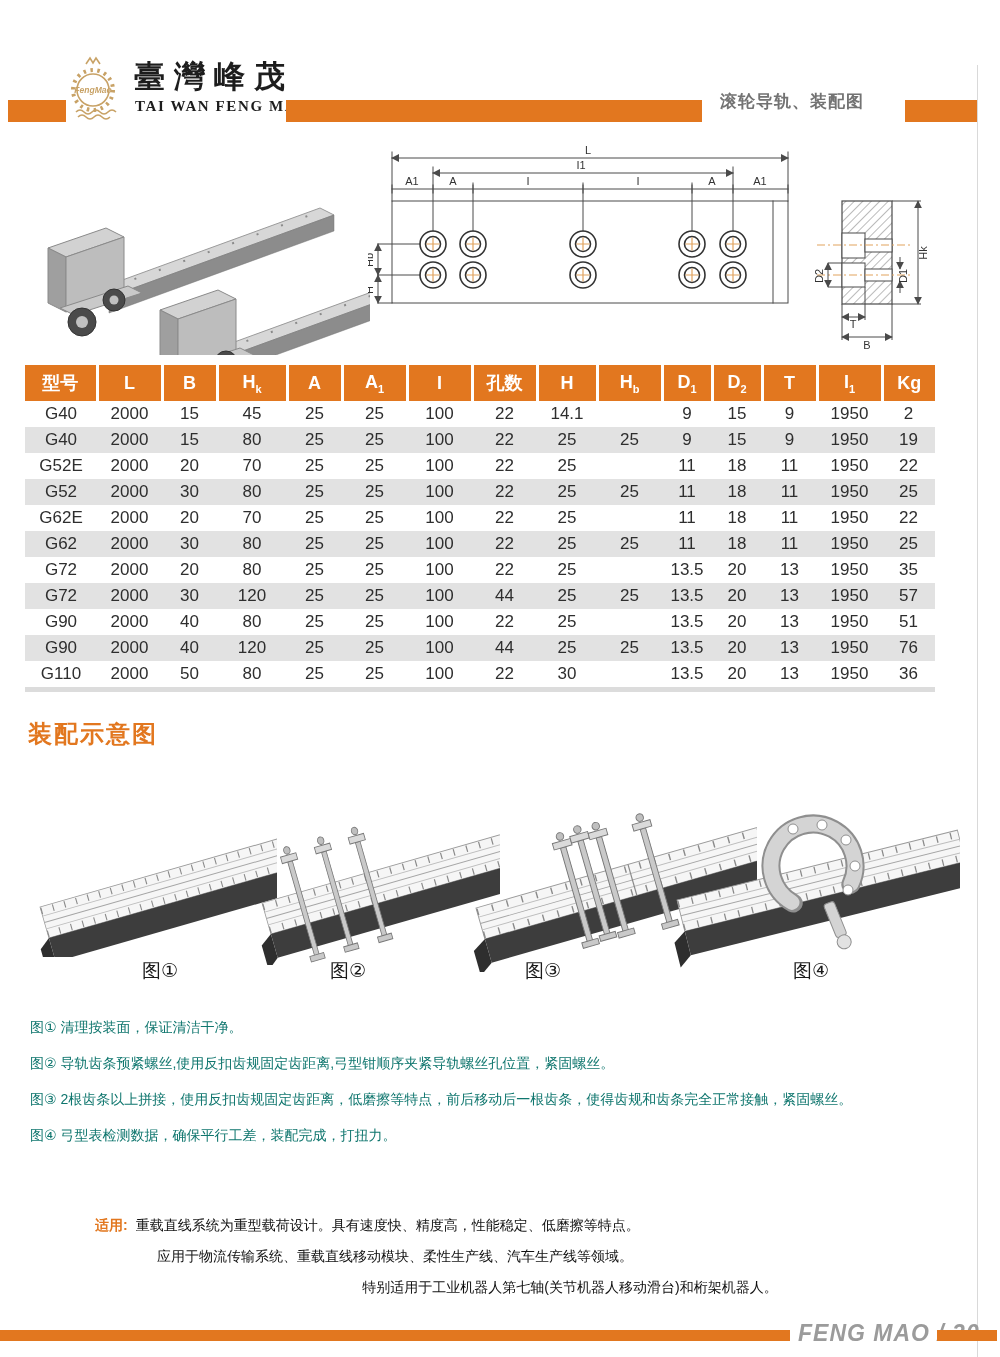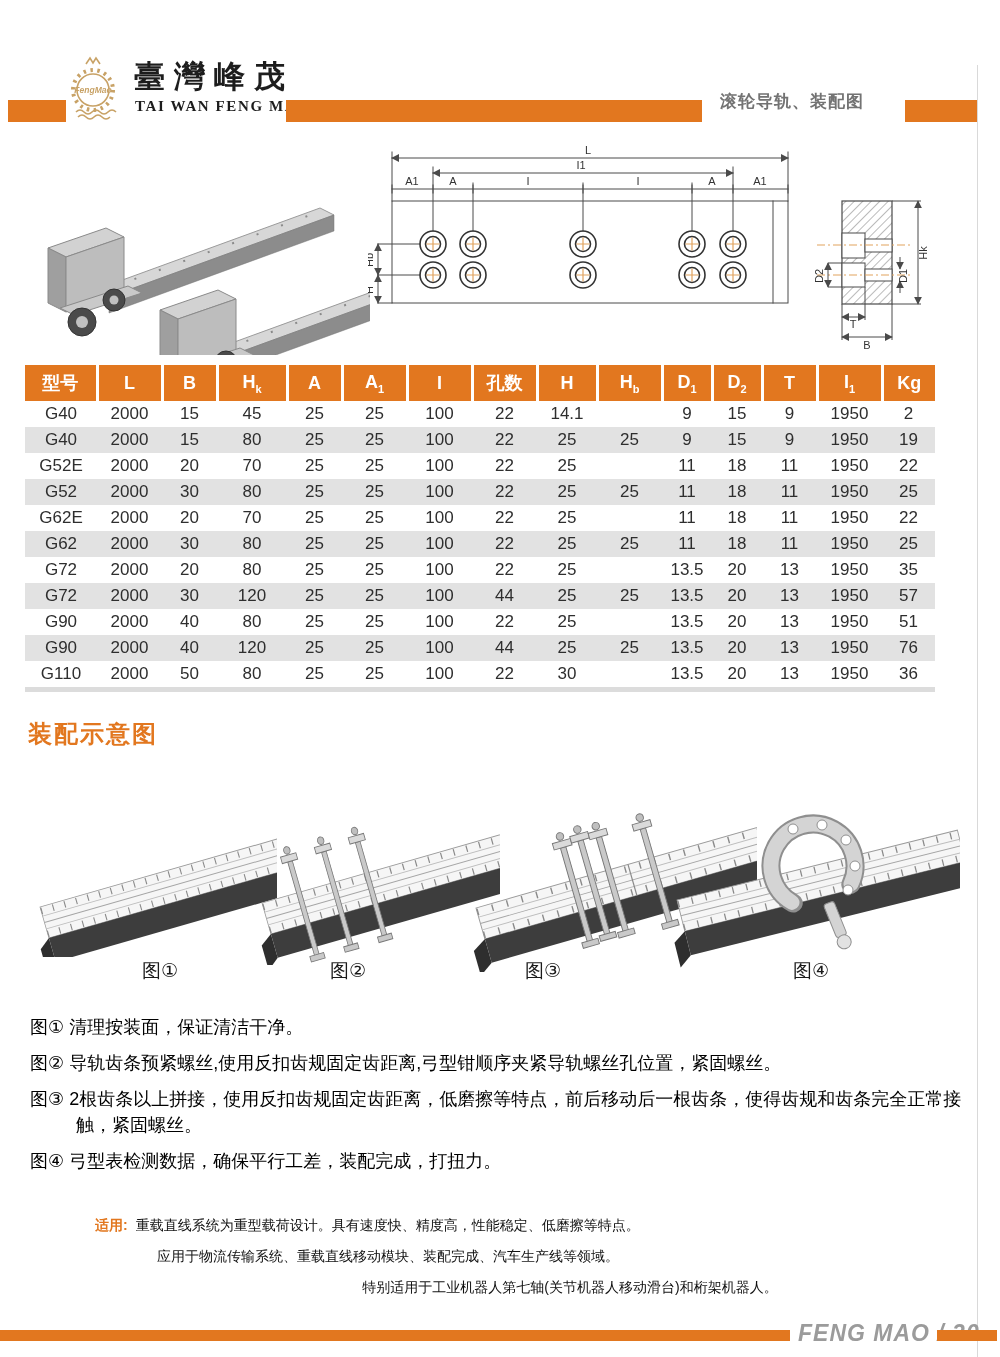--- a/index.html
+++ b/index.html
@@ -30,21 +30,21 @@
   table.spec tbody tr:nth-child(even) { background:#e2e2e2; }
 
   
   .sec-heading { left:28px; top:708px; font-size:24px; font-weight:bold; color:var(--accent,#e2771f); letter-spacing:2px; }
 
   
   .fig-label { top:948px; font-size:19px; color:#1a1a1a; }
 
   
   .notes { left:30px; top:1004px; width:935px; }
-  .note { font-size:18px; line-height:26px; color:#000000; margin-bottom:10px; padding-left:46px; text-indent:-46px; }
+  .note { font-size:14px; line-height:26px; color:#0f766e; margin-bottom:10px; padding-left:46px; text-indent:-46px; }
 
   
   .app { left:95px; top:1200px; width:880px; font-size:14px; line-height:31px; color:#111; }
   .app-label { color:var(--accent,#e2771f); font-weight:bold; margin-right:8px; }
   .app-line2 { padding-left:62px; }
   .app-line3 { padding-left:70px;text-align:center; }
 
   
   .fbar { background:var(--accent,#e2771f); height:11px; top:1320px; }
   .fbar-left { left:0; width:790px; }
@@ -549,21 +549,21 @@
     <div class="note">图① 清理按装面，保证清洁干净。</div>
     <div class="note">图② 导轨齿条预紧螺丝,使用反扣齿规固定齿距离,弓型钳顺序夹紧导轨螺丝孔位置，紧固螺丝。</div>
     <div class="note">图③ 2根齿条以上拼接，使用反扣齿规固定齿距离，低磨擦等特点，前后移动后一根齿条，使得齿规和齿条完全正常接触，紧固螺丝。</div>
     <div class="note">图④ 弓型表检测数据，确保平行工差，装配完成，打扭力。</div>
   </div>
 
   <div class="abs app">
     <div>
       <span class="app-label">适用:</span><span>重载直线系统为重型载荷设计。具有速度快、精度高，性能稳定、低磨擦等特点。</span>
     </div>
-    <div class="app-line2">应用于物流传输系统、重载直线移动模块、装配完成、汽车生产线等领域。</div>
+    <div class="app-line2">应用于物流传输系统、重载直线移动模块、柔性生产线、汽车生产线等领域。</div>
     <div class="app-line3">特别适用于工业机器人第七轴(关节机器人移动滑台)和桁架机器人。</div>
   </div>
 
   <div class="abs fbar fbar-left"></div>
   <div class="abs footer-text">FENG MAO / 20</div>
   <div class="abs fbar fbar-right"></div>
 
 </div>
 
 </body></html>

